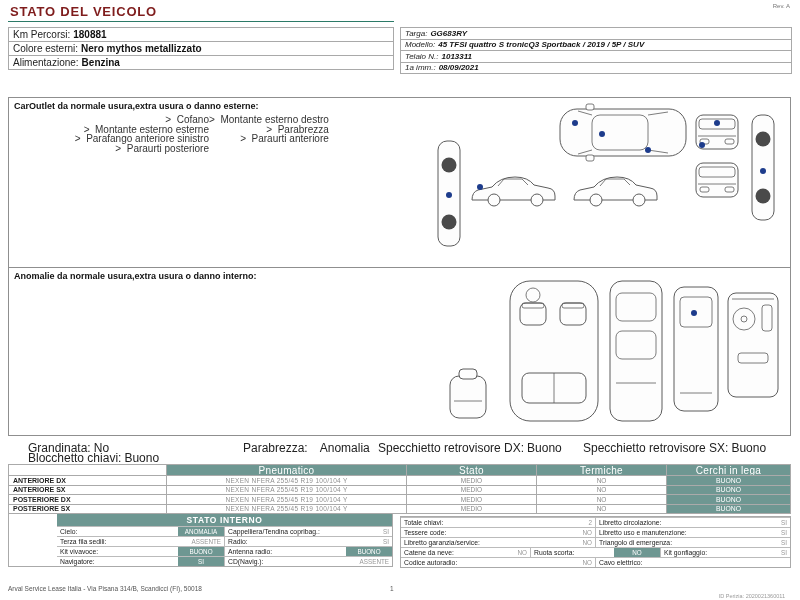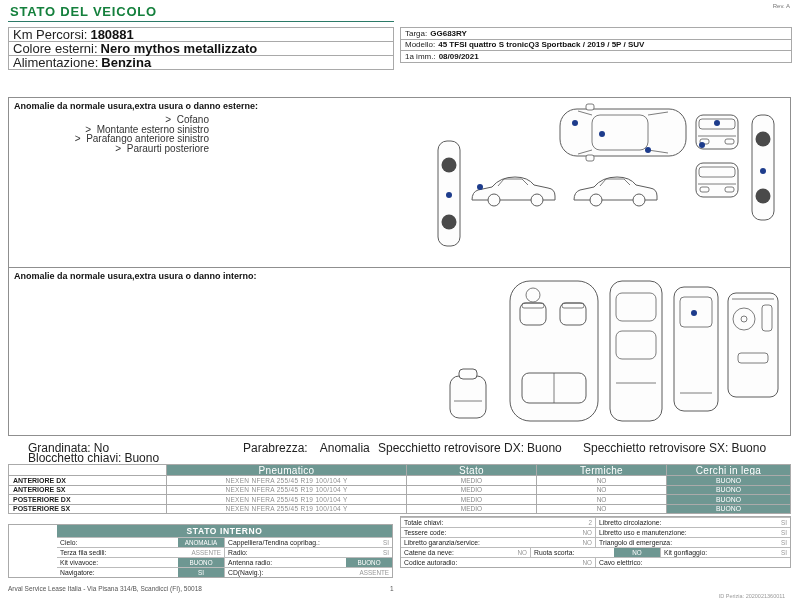--- a/index.html
+++ b/index.html
@@ -1,29 +1,29 @@
 <!DOCTYPE html>
 <html><head>
 <meta charset="utf-8">
 <style>
   * { margin:0; padding:0; box-sizing:border-box; }
   html,body { background:#ffffff; }
   body { font-family:"Liberation Sans", sans-serif; }
   .page { position:relative; width:800px; height:600px; background:#fff; overflow:hidden; outline:1px solid #e3e3e3; }
 
-  .doc-title { position:absolute; left:10px; top:4px; font-size:13px; font-weight:bold; color:#15803d; letter-spacing:0.8px; }
+  .doc-title { position:absolute; left:10px; top:4px; font-size:13px; font-weight:bold; color:#7f1d1d; letter-spacing:0.8px; }
   .title-rule { position:absolute; left:8px; top:21px; width:386px; height:1px; background:#2c7a68; }
   .rev { position:absolute; right:10px; top:3px; font-size:6px; color:#777; }
 
   .info-table { position:absolute; border-top:1px solid #a9a9a9; }
   #info-left  { left:8px;   top:27px; width:386px; }
   #info-right { left:400px; top:27px; width:392px; }
   .info-row { display:flex; align-items:center; border:1px solid #a9a9a9; border-top:none; padding:0 4px; background:#fff; }
-  #info-left  .info-row { height:14px;   font-size:13px; }
-  #info-right .info-row { height:11.5px; font-size:8px; }
+  #info-left  .info-row { height:14px;   font-size:10px; }
+  #info-right .info-row { height:11.5px; font-size:8px;font-style:italic; }
   .info-row .lbl { color:#222; white-space:nowrap; }
   .info-row .val { font-weight:bold; color:#111; margin-left:3px; white-space:nowrap; }
 
   .main-box { position:absolute; left:8px; top:97px; width:783px; height:339px; border:1px solid #8f8f8f; background:#fff; }
   .section { position:relative; }
   #section-exterior { height:170px; border-bottom:1px solid #8f8f8f; }
   #section-interior { height:167px; }
   .section-title { position:absolute; left:5px; top:3px; font-size:9px; font-weight:bold; color:#111; }
   .damage-cols { position:absolute; left:8px; top:17px; display:flex; }
   .damage-cols ul { list-style:none; }
@@ -45,21 +45,21 @@
   .cdesc  { width:240px; font-size:6.5px; color:#909090; letter-spacing:0.3px; }
   .cstato { width:130px; font-size:6.5px; color:#8a8a8a; }
   .cterm  { width:130px; font-size:6.5px; color:#8a8a8a; }
   .calloy { flex:1; font-size:6.8px; }
   .thead-row .tcell { height:11px; background:#6e9792; color:#fff; font-size:10px; letter-spacing:0.3px; }
   .thead-row .tpos  { background:#fff; }
   .tbody-row .tcell { height:9.5px; }
   .tbody-row .calloy { background:#6e9792; color:#fff; }
 
   .panel { position:absolute; border:1px solid #aaa; background:#fff; }
-  #panel-interno   { left:8px;   top:524px; width:385px;padding-left:48px; }
+  #panel-interno   { left:8px;   top:513px; width:385px;padding-left:48px; }
   #panel-documenti { left:400px; top:516px; width:391px; }
   .panel-head { height:12px; background:#6e9792; color:#fff; font-weight:bold; font-size:8.5px; display:flex; align-items:center; justify-content:center; letter-spacing:0.6px; }
   .kv-row { display:flex; border-top:1px solid #bbb; height:10px; }
   .kv-cell { flex:1; display:flex; align-items:center; border-right:1px solid #bbb; overflow:hidden; }
   .kv-cell:last-child { border-right:none; }
   .kv-lbl { font-size:6.8px; color:#222; padding-left:3px; white-space:nowrap; }
   .kv-val { margin-left:auto; font-size:6.3px; color:#979797; padding:0 3px; white-space:nowrap; display:flex; align-items:center; height:100%; }
   .kv-val.badge { background:#6e9792; color:#fff; min-width:46px; justify-content:center; }
 
   .footer { position:absolute; left:8px; top:585px; width:783px; height:14px; font-size:6.5px; color:#555; }
@@ -94,35 +94,44 @@
   <div id="info-right" class="info-table">
       <div class="info-row">
         <span class="lbl">Targa:</span>
         <span class="val">GG683RY</span>
       </div>
       <div class="info-row">
         <span class="lbl">Modello:</span>
         <span class="val">45 TFSI quattro S tronicQ3 Sportback / 2019 / 5P / SUV</span>
       </div>
       <div class="info-row">
+        <span class="lbl">Telaio N.:</span>
+        <span class="val">1013311</span>
+      </div>
+      <div class="info-row">
         <span class="lbl">1a imm.:</span>
         <span class="val">08/09/2021</span>
       </div>
     </div>
 
   <div class="main-box">
 
     <div id="section-exterior" class="section">
-      <div class="section-title">Anomalie da normale usura,extra usura o danno esterne:</div>
+      <div class="section-title">CarOutlet da normale usura,extra usura o danno esterne:</div>
       <div class="damage-cols">
         <ul id="ext-col1">
             <li>Cofano</li>
-            <li>Montante esterno sinistro</li>
+            <li>Montante esterno esterne</li>
             <li>Parafango anteriore sinistro</li>
             <li>Paraurti posteriore</li>
+          </ul>
+        <ul id="ext-col2">
+            <li>Montante esterno destro</li>
+            <li>Parabrezza</li>
+            <li>Paraurti anteriore</li>
           </ul>
       </div>
 
       <svg class="diagram" width="350" height="160" viewBox="0 0 350 160">
         <defs>
           <g id="side-car">
             <path d="M2 27 Q2 19 8 17 L22 14 Q30 4 45 4 Q58 4 64 12 L78 15 Q85 16 85 23 L85 27 Z" fill="#fdfdfd" stroke="#5c5c5c" stroke-width="1"></path>
             <circle cx="24" cy="27" r="6" fill="#fdfdfd" stroke="#5c5c5c" stroke-width="1"></circle>
             <circle cx="67" cy="27" r="6" fill="#fdfdfd" stroke="#5c5c5c" stroke-width="1"></circle>
             <path d="M28 13 L34 6 L52 6 L58 12" fill="none" stroke="#5c5c5c" stroke-width="0.8"></path>

